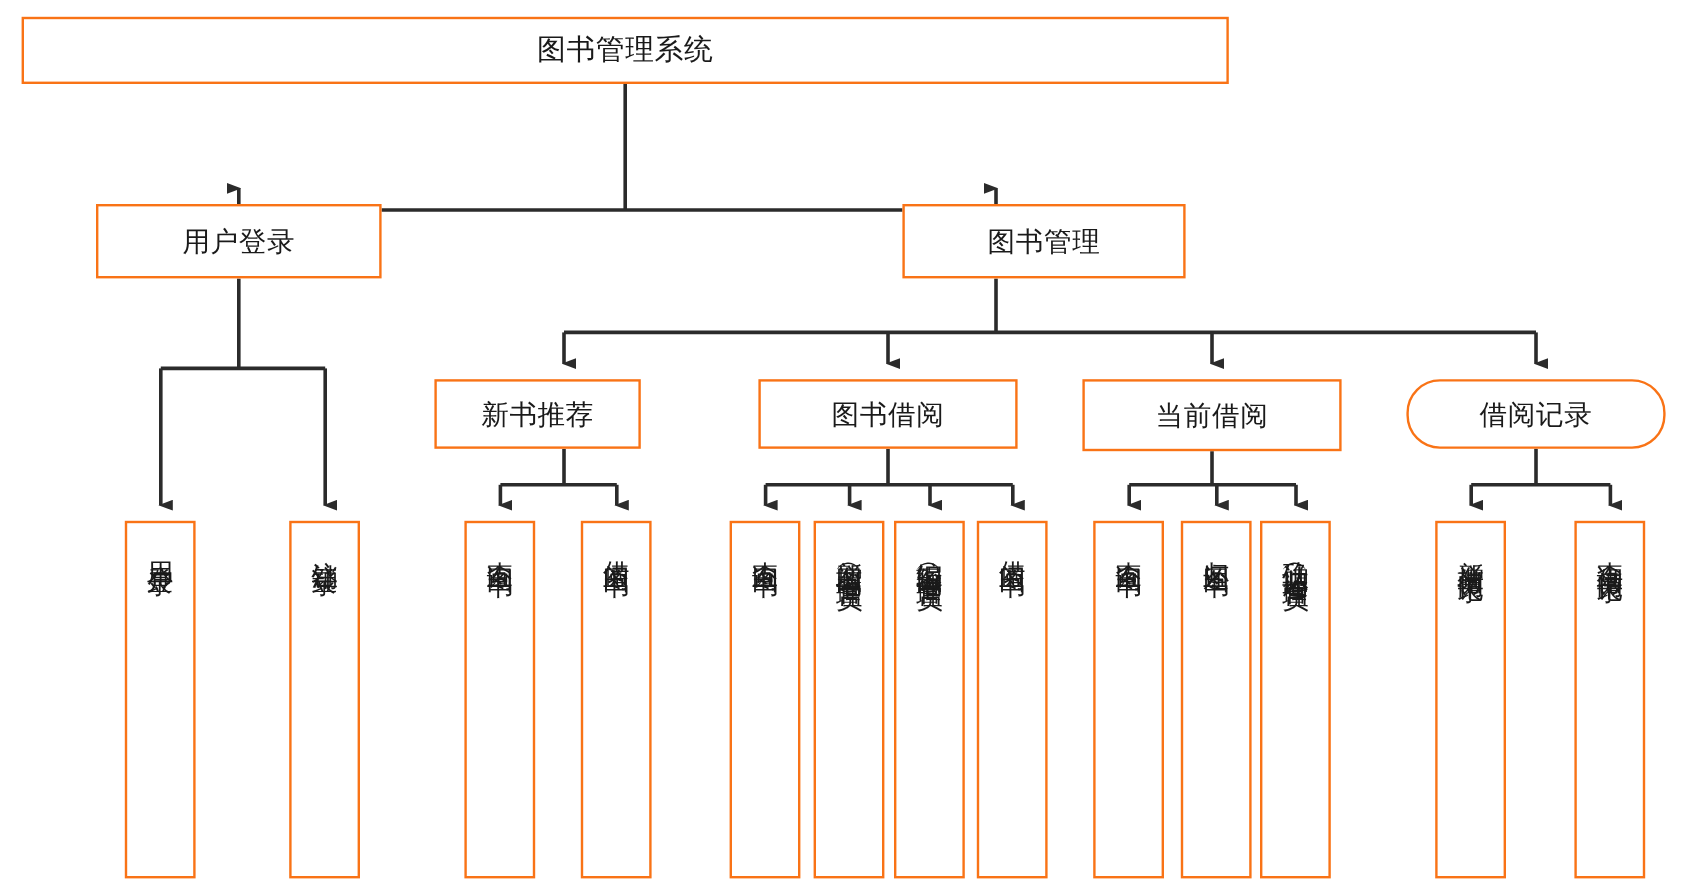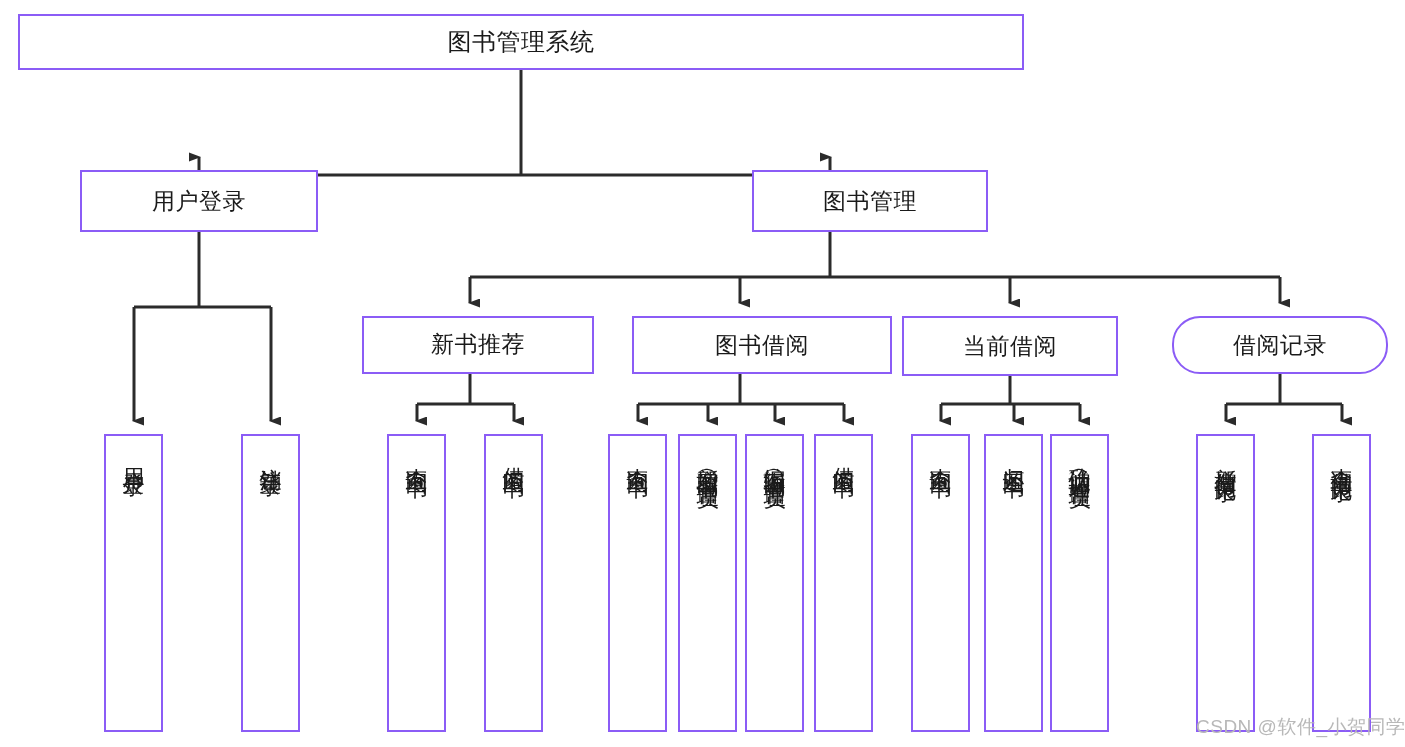--- a/index.html
+++ b/index.html
@@ -23,21 +23,21 @@
     left: 0;
     top: 0;
     width: 1405px;
     height: 747px;
     pointer-events: none;
   }
   .node {
     position: absolute;
     box-sizing: border-box;
     background: #ffffff;
-    border: 2px solid #8b5cf6;
+    border: 2px solid #f97316;
     display: flex;
     align-items: center;
     justify-content: center;
     color: #1a1a1a;
   }
   .node .node-label {
     display: block;
     text-align: center;
     line-height: 1.25;
     white-space: nowrap;
@@ -126,24 +126,24 @@
   <div id="node-layer">
       <div class="node horiz root" style="left: 18px; top: 14px; width: 1006px; height: 56px;">
         <span class="node-label">图书管理系统</span>
       </div>
       <div class="node horiz" style="left: 80px; top: 170px; width: 238px; height: 62px;">
         <span class="node-label">用户登录</span>
       </div>
       <div class="node horiz" style="left: 752px; top: 170px; width: 236px; height: 62px;">
         <span class="node-label">图书管理</span>
       </div>
-      <div class="node horiz" style="left: 362px; top: 316px; width: 232px; height: 58px; font-family: Liberation Serif, serif;">
+      <div class="node horiz" style="left: 362px; top: 316px; width: 172px; height: 58px;">
         <span class="node-label">新书推荐</span>
       </div>
-      <div class="node horiz" style="left: 632px; top: 316px; width: 260px; height: 58px;">
+      <div class="node horiz" style="left: 632px; top: 316px; width: 216px; height: 58px;">
         <span class="node-label">图书借阅</span>
       </div>
       <div class="node horiz" style="left: 902px; top: 316px; width: 216px; height: 60px;">
         <span class="node-label">当前借阅</span>
       </div>
       <div class="node horiz" style="left: 1172px; top: 316px; width: 216px; height: 58px; border-radius: 28px;">
         <span class="node-label">借阅记录</span>
       </div>
       <div class="node leaf" style="left: 104px; top: 434px; width: 59px; height: 298px;">
         <span class="node-label">用户登录</span>
@@ -179,14 +179,13 @@
         <span class="node-label">确认归还（管理员）</span>
       </div>
       <div class="node leaf" style="left: 1196px; top: 434px; width: 59px; height: 298px;">
         <span class="node-label">新增借阅记录</span>
       </div>
       <div class="node leaf" style="left: 1312px; top: 434px; width: 59px; height: 298px;">
         <span class="node-label">查询借阅记录</span>
       </div>
     </div>
 
-  <div class="watermark" style="left:1196px; top:714px;">CSDN @软件_小贺同学</div>
 </div>
 
 </body></html>

